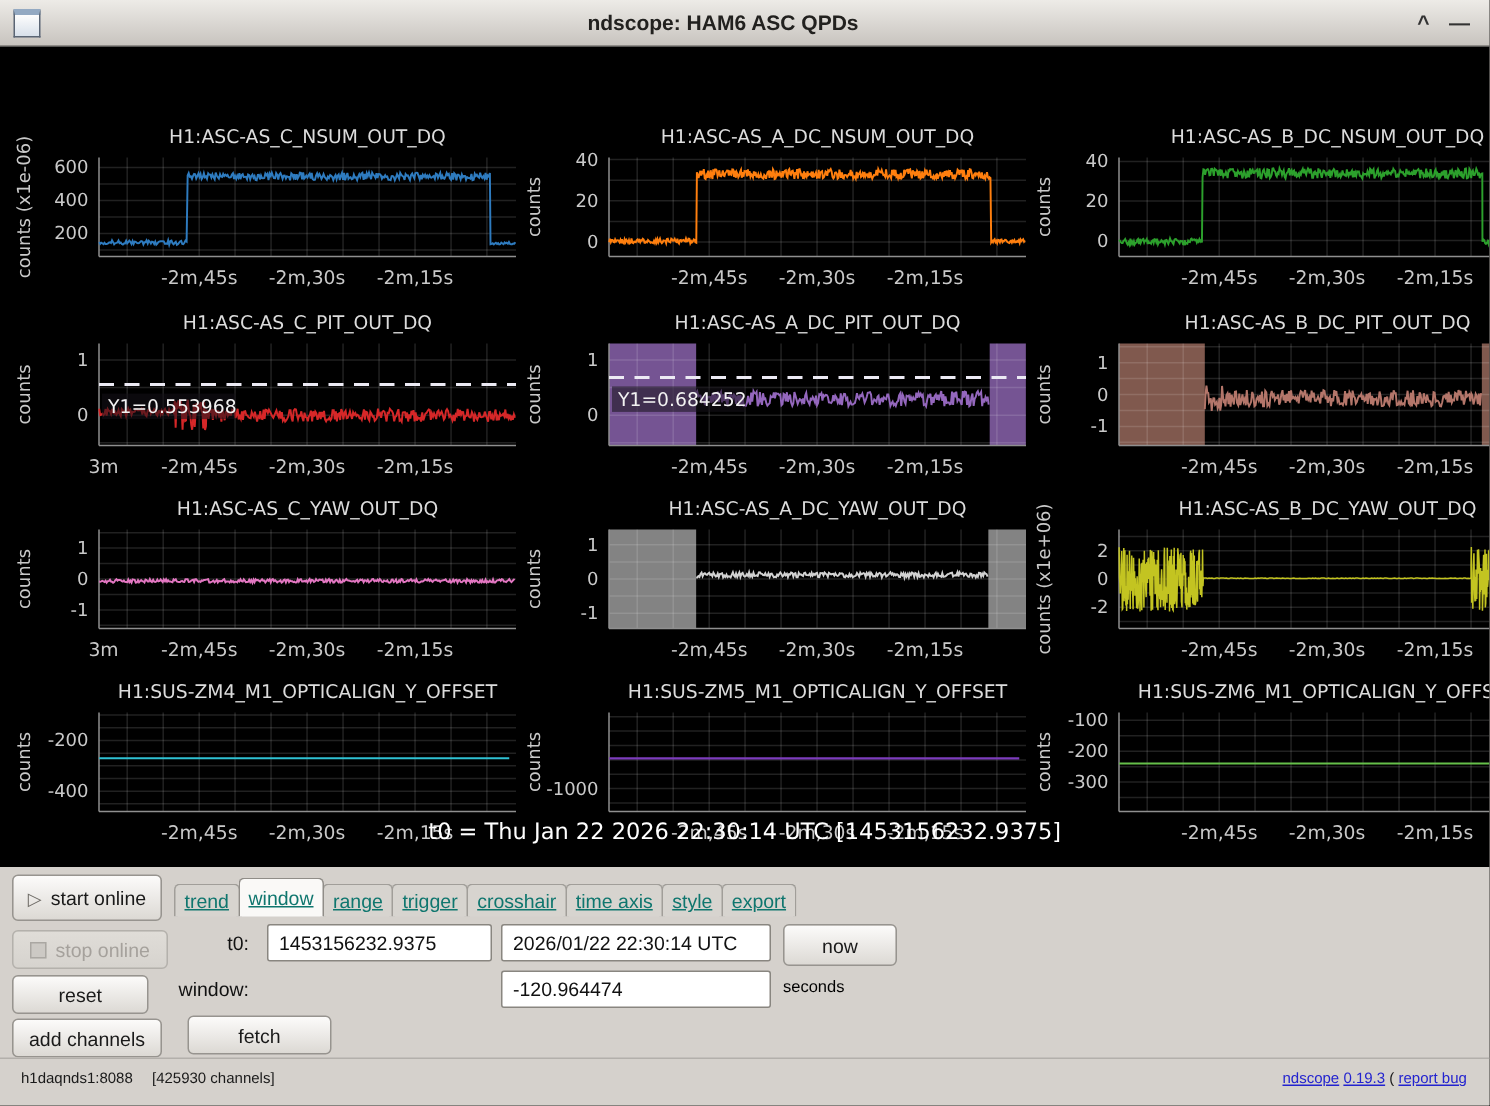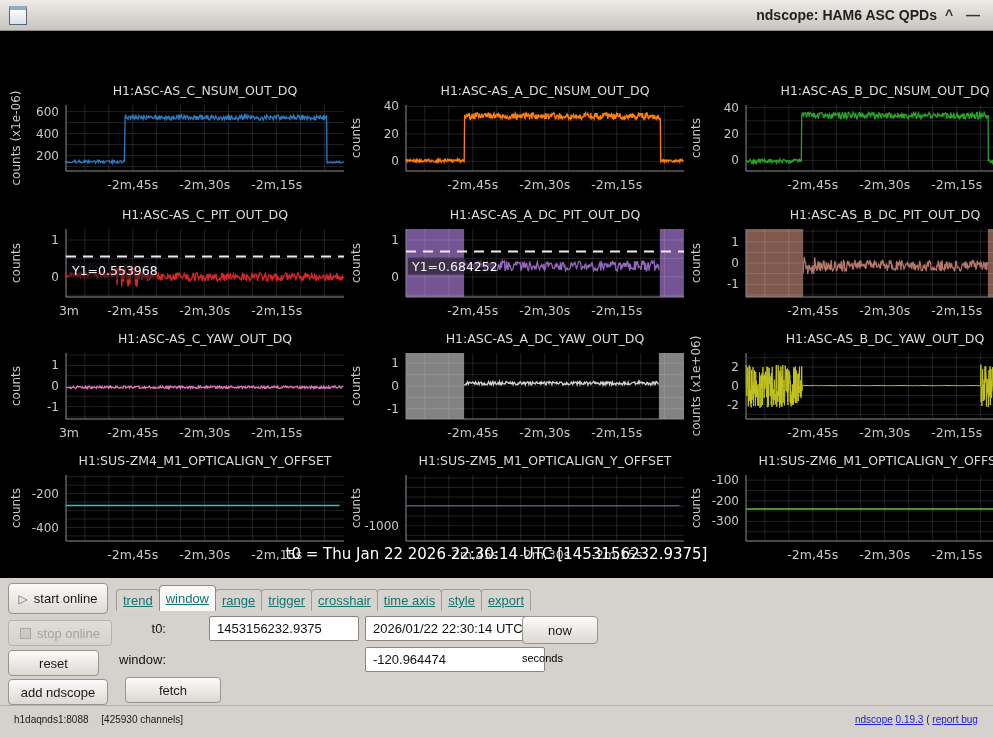--- a/index.html
+++ b/index.html
@@ -4,21 +4,21 @@
 <style>
   html,body{margin:0;padding:0;}
   body{width:993px;height:737px;overflow:hidden;position:relative;background:#d5d1cc;
        font-family:"Liberation Sans",sans-serif;-webkit-font-smoothing:antialiased;}
   
   #titlebar{position:absolute;left:0;top:0;width:993px;height:31px;box-sizing:border-box;
     background:linear-gradient(#edebe7,#c8c4bf);border-bottom:1px solid #8e8b87;
     display:flex;align-items:center;}
   #winicon{width:16px;height:14px;margin-left:9px;border:1px solid #5a6574;
     background:linear-gradient(#fdfdfd,#d8e0ea);border-top:4px solid #93a9c2;box-sizing:content-box;}
-  #wintitle{flex:1;text-align:right;font-size:14px;font-weight:bold;color:#22211f;}
+  #wintitle{flex:1;text-align:center;font-size:14px;font-weight:bold;color:#22211f;}
   .tbtn{width:24px;text-align:center;font-weight:bold;color:#333;font-size:14px;cursor:default;}
   #minbtn{margin-right:8px;}
   
   #plotarea{position:absolute;top:31px;left:0;width:993px;height:547px;background:#000;overflow:hidden;}
   #plots{position:absolute;inset:0;overflow:hidden;}
   #t0caption{position:absolute;left:0;right:0;top:514px;text-align:center;color:#ffffff;
     font-size:15px;font-family:"DejaVu Sans",sans-serif;}
   
   #panel{position:absolute;top:578px;left:0;width:993px;height:127px;background:#d5d1cc;}
   .btn{position:absolute;box-sizing:border-box;background:linear-gradient(#fcfbfa,#dcd9d4);
@@ -35,21 +35,21 @@
   .sqicon{display:inline-block;width:9px;height:9px;border:1px solid #aaa7a2;background:#ccc9c4;}
   #tabbar{position:absolute;left:116px;top:6px;height:27px;display:flex;align-items:flex-end;}
   .tab{padding:0 6px;font-size:13px;border:1px solid #a19e99;border-bottom:none;
     border-radius:4px 4px 0 0;background:#d7d4cf;color:#0f766e;margin-right:-1px;
     height:21px;line-height:21px;cursor:default;text-decoration:underline;}
   .tab.active{background:#faf9f7;height:25px;line-height:25px;position:relative;z-index:2;border-color:#908d88;}
   .flabel{position:absolute;font-size:13px;color:#111;text-align:right;width:64px;}
   #t0lab{left:102px;top:43px;}
   #windowlab{left:102px;top:74px;}
   .inp{position:absolute;box-sizing:border-box;height:25px;background:#fff;border:1px solid #898680;
-    border-radius:2px;font-size:13px;padding:0 7px;font-family:inherit;color:#111;margin-left:31px;}
+    border-radius:2px;font-size:13px;padding:0 7px;font-family:inherit;color:#111;}
   #gpsInp{left:178px;top:38px;width:150px;}
   #utcInp{left:334px;top:38px;width:180px;}
   #wstartInp{left:178px;top:69px;width:150px;}
   #wendInp{left:334px;top:69px;width:180px;}
   #secondsLbl{position:absolute;left:522px;top:74px;font-size:11px;color:#000000;}
   
   #statusbar{position:absolute;top:705px;left:0;width:993px;height:32px;background:#d5d1cc;
     border-top:1px solid #b3b0ab;box-sizing:border-box;font-size:10px;color:#1a1a1a;}
   #statusLeft{position:absolute;left:14px;top:8px;}
   #statusLeft .chan{margin-left:10px;}
@@ -443,21 +443,21 @@
 <div id="panel">
   <div class="btn" id="startBtn">
     <span class="playicon">▷</span>
     <span>start online</span>
   </div>
   <div class="btn disabled" id="stopBtn">
     <span class="sqicon"></span>
     <span>stop online</span>
   </div>
   <div class="btn" id="resetBtn">reset</div>
-  <div class="btn" id="addBtn">add ndscope</div>
+  <div class="btn" id="addBtn">add channels</div>
 
   <div id="tabbar">
       <span class="tab">trend</span>
       <span class="tab active">window</span>
       <span class="tab">range</span>
       <span class="tab">trigger</span>
       <span class="tab">crosshair</span>
       <span class="tab">time axis</span>
       <span class="tab">style</span>
       <span class="tab">export</span>

